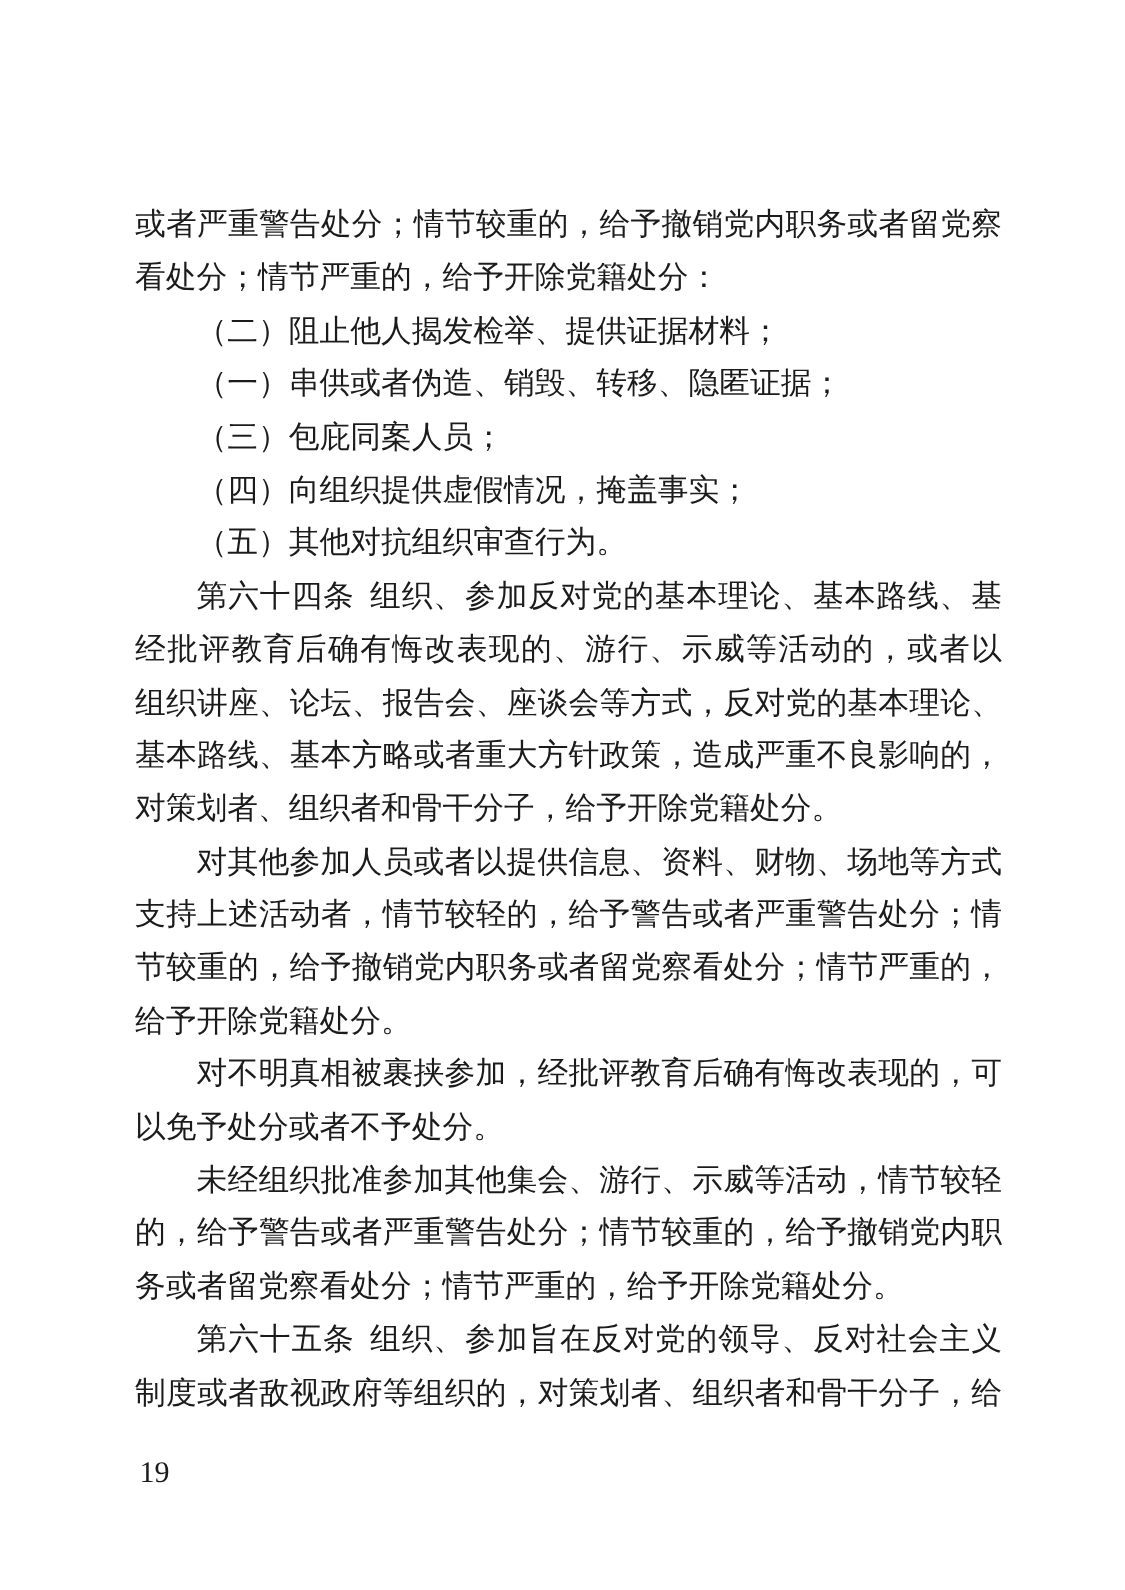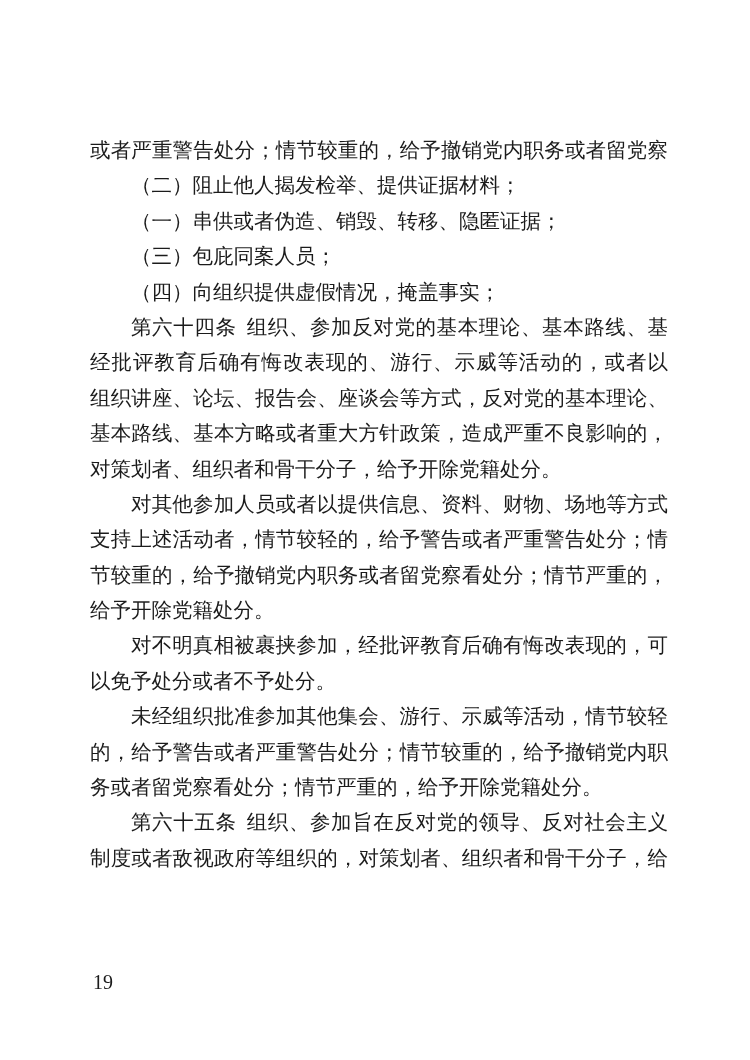--- a/index.html
+++ b/index.html
@@ -44,24 +44,26 @@
     line-height: 24px;
     color: #1b1b1b;
   }
 </style>
 </head>
 <body>
 
 <div class="page">
   <div class="content">
       <div class="line fill">或者严重警告处分；情节较重的，给予撤销党内职务或者留党察</div>
+      <div class="line">看处分；情节严重的，给予开除党籍处分：</div>
       <div class="line indent">（二）阻止他人揭发检举、提供证据材料；</div>
       <div class="line indent">（一）串供或者伪造、销毁、转移、隐匿证据；</div>
       <div class="line indent">（三）包庇同案人员；</div>
       <div class="line indent">（四）向组织提供虚假情况，掩盖事实；</div>
+      <div class="line indent">（五）其他对抗组织审查行为。</div>
       <div class="line fill indent"><span class="article-no">第六十四条</span>组织、参加反对党的基本理论、基本路线、基</div>
       <div class="line fill">经批评教育后确有悔改表现的、游行、示威等活动的，或者以</div>
       <div class="line fill">组织讲座、论坛、报告会、座谈会等方式，反对党的基本理论、</div>
       <div class="line fill">基本路线、基本方略或者重大方针政策，造成严重不良影响的，</div>
       <div class="line">对策划者、组织者和骨干分子，给予开除党籍处分。</div>
       <div class="line fill indent">对其他参加人员或者以提供信息、资料、财物、场地等方式</div>
       <div class="line fill">支持上述活动者，情节较轻的，给予警告或者严重警告处分；情</div>
       <div class="line fill">节较重的，给予撤销党内职务或者留党察看处分；情节严重的，</div>
       <div class="line">给予开除党籍处分。</div>
       <div class="line fill indent">对不明真相被裹挟参加，经批评教育后确有悔改表现的，可</div>

